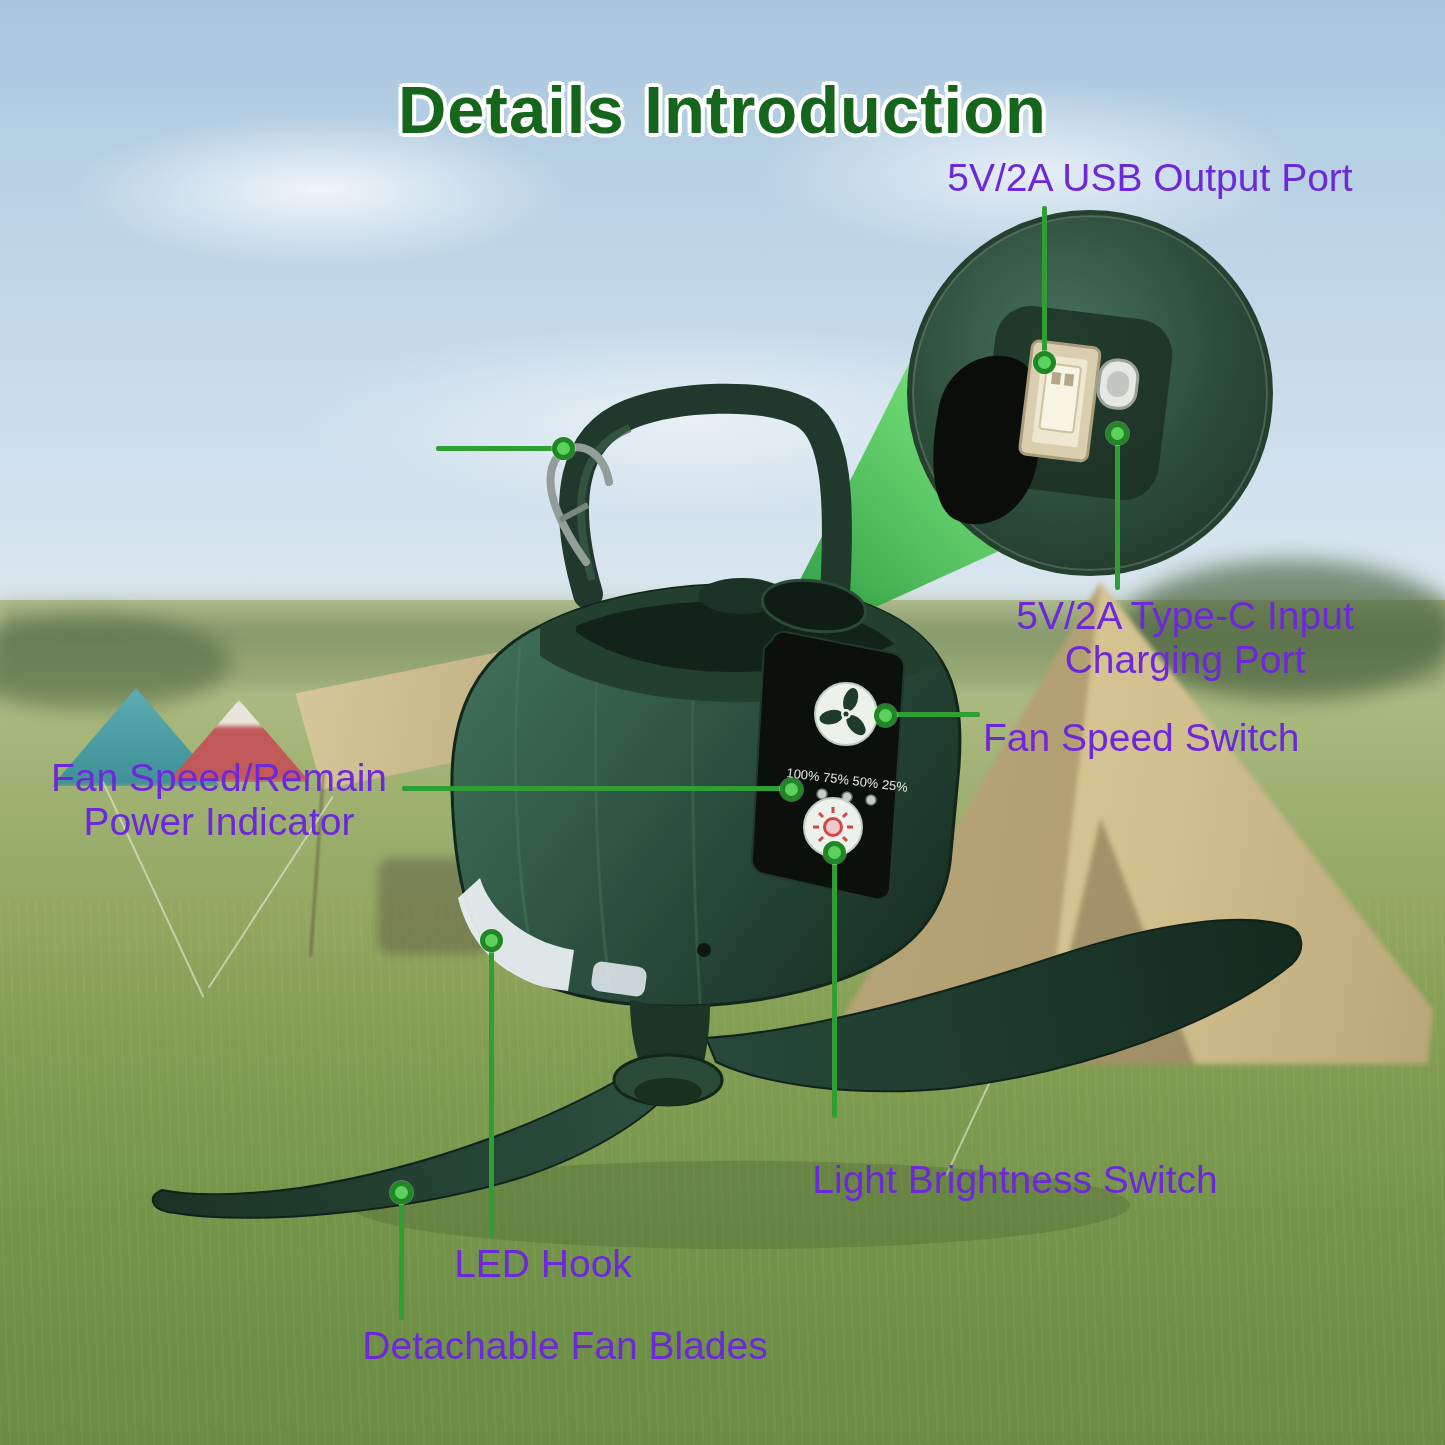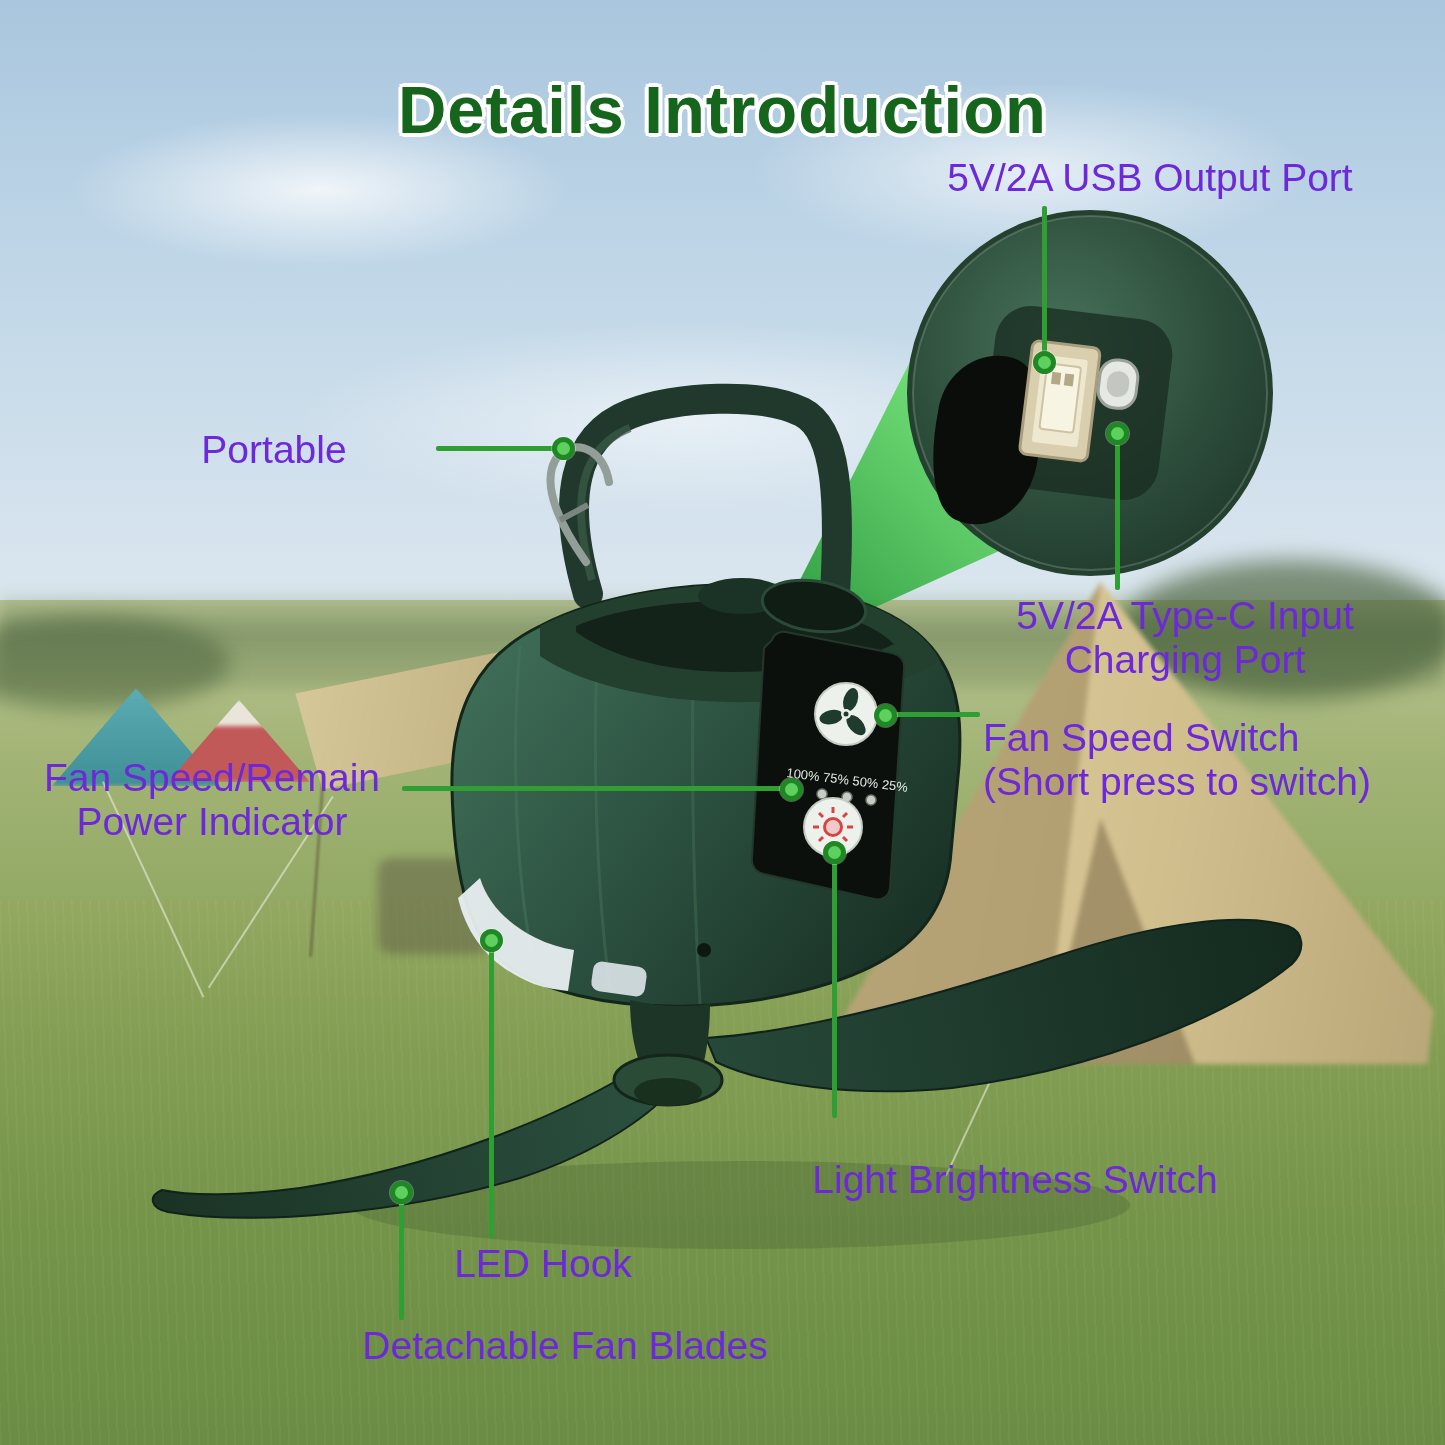--- a/index.html
+++ b/index.html
@@ -219,27 +219,25 @@
     <div class="dot" style="left:390px;top:1181px"></div>
 
     <div class="label" style="left:900px;top:156px;width:500px">
       <div>5V/2A USB Output Port</div>
     </div>
     <div class="label" style="left:955px;top:594px;width:460px">
       <div>5V/2A Type-C Input</div>
       <div>Charging Port</div>
     </div>
     <div class="label" style="left:118px;top:428px;width:312px">
-      <div>Portable</div>
     </div>
     <div class="label left" style="left:983px;top:700px;width:460px">
       <div>Fan Speed Switch</div>
-      <div>(Short press to switch)</div>
-    </div>
-    <div class="label" style="left:12px;top:756px;width:400px">
+    </div>
+    <div class="label" style="left:19px;top:756px;width:400px">
       <div>Fan Speed/Remain</div>
       <div>Power Indicator</div>
     </div>
     <div class="label" style="left:770px;top:1158px;width:490px">
       <div>Light Brightness Switch</div>
     </div>
     <div class="label" style="left:408px;top:1242px;width:270px">
       <div>LED Hook</div>
     </div>
     <div class="label" style="left:300px;top:1324px;width:530px">

